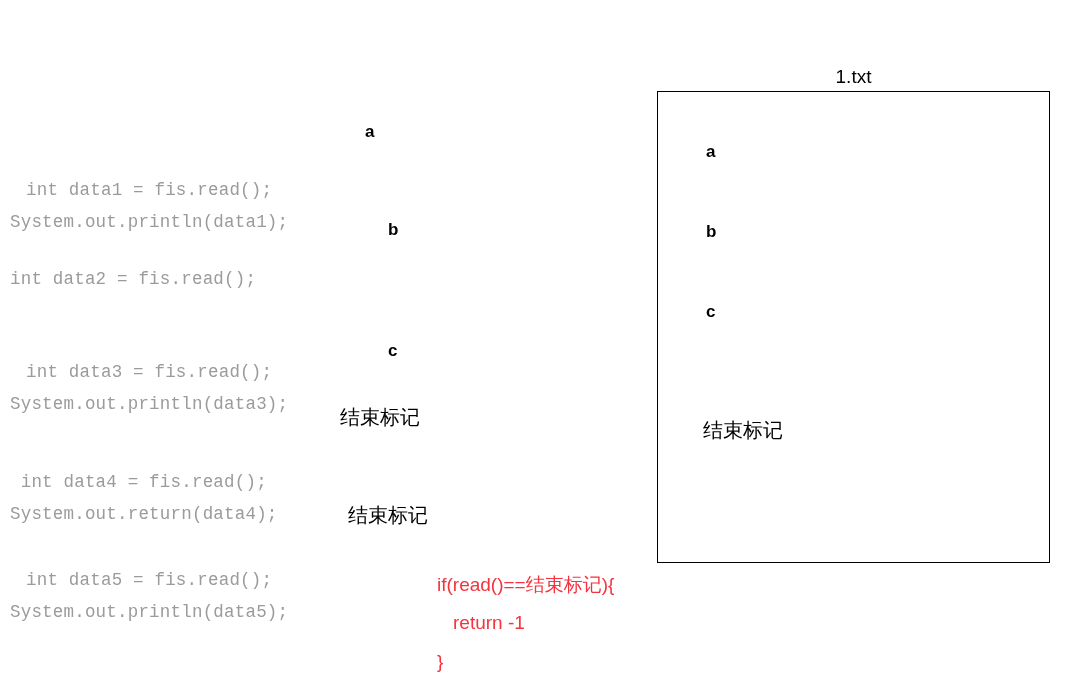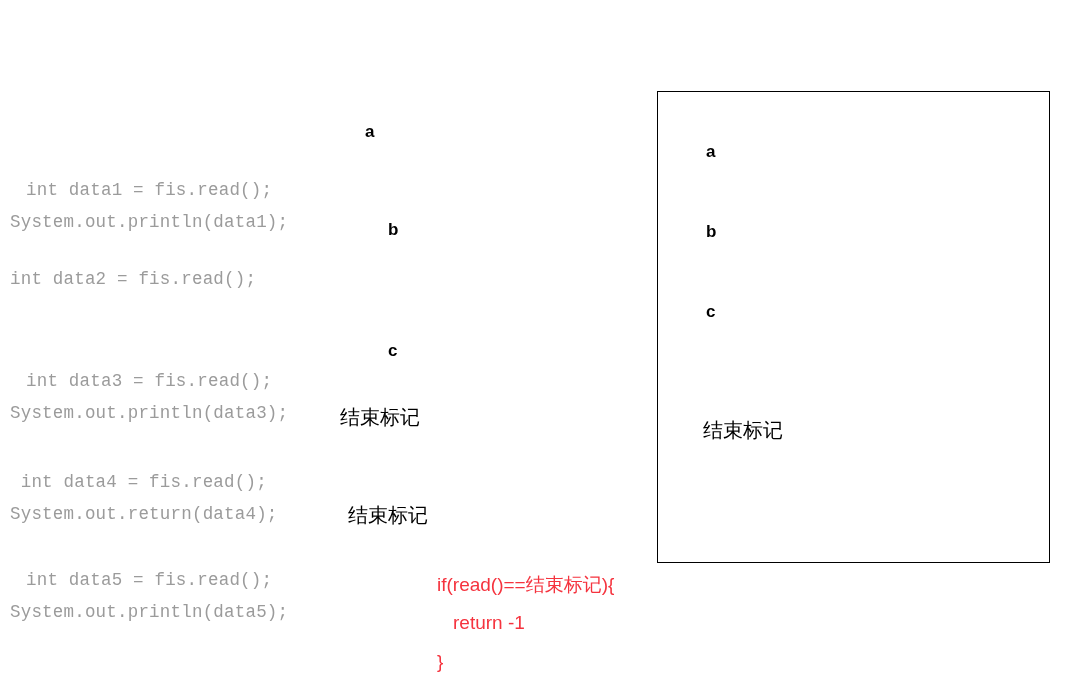--- a/index.html
+++ b/index.html
@@ -110,21 +110,21 @@
 <div id="canvas">
 
   <div class="code-block" style="top:110px;">
     <span class="code-line">int data1 = fis.read();</span><span class="code-line">System.out.println(data1);</span>
   </div>
 
   <div class="code-block" style="top:199px;">
     <span class="code-line">int data2 = fis.read();</span>
   </div>
 
-  <div class="code-block" style="top:301px;">
+  <div class="code-block" style="top:292px;">
     <span class="code-line">int data3 = fis.read();</span><span class="code-line">System.out.println(data3);</span>
   </div>
 
   <div class="code-block" style="top:402px;">
     <span class="code-line">int data4 = fis.read();</span><span class="code-line">System.out.return(data4);</span>
   </div>
 
   <div class="code-block" style="top:500px;">
     <span class="code-line">int data5 = fis.read();</span><span class="code-line">System.out.println(data5);</span>
   </div>
@@ -138,20 +138,21 @@
   <div class="annot annot-cjk" style="left:340px; top:404px;">结束标记</div>
 
   <div class="annot annot-cjk" style="left:348px; top:502px;">结束标记</div>
 
   <div class="red-code" style="left:421px; top:572px;">if(read()==结束标记){</div>
 
   <div class="red-code" style="left:437px; top:612px;">return -1</div>
 
   <div class="red-code" style="left:421px; top:651px;">}</div>
 
+  <div id="file-title">1.txt</div>
 
   <div id="file-box">
     <div class="file-line file-letter" style="top:50px;">a</div>
     <div class="file-line file-letter" style="top:130px;">b</div>
     <div class="file-line file-letter" style="top:210px;">c</div>
     <div class="file-line file-cjk" style="left:45px; top:325px;">结束标记</div>
   </div>
 
 </div>
 

